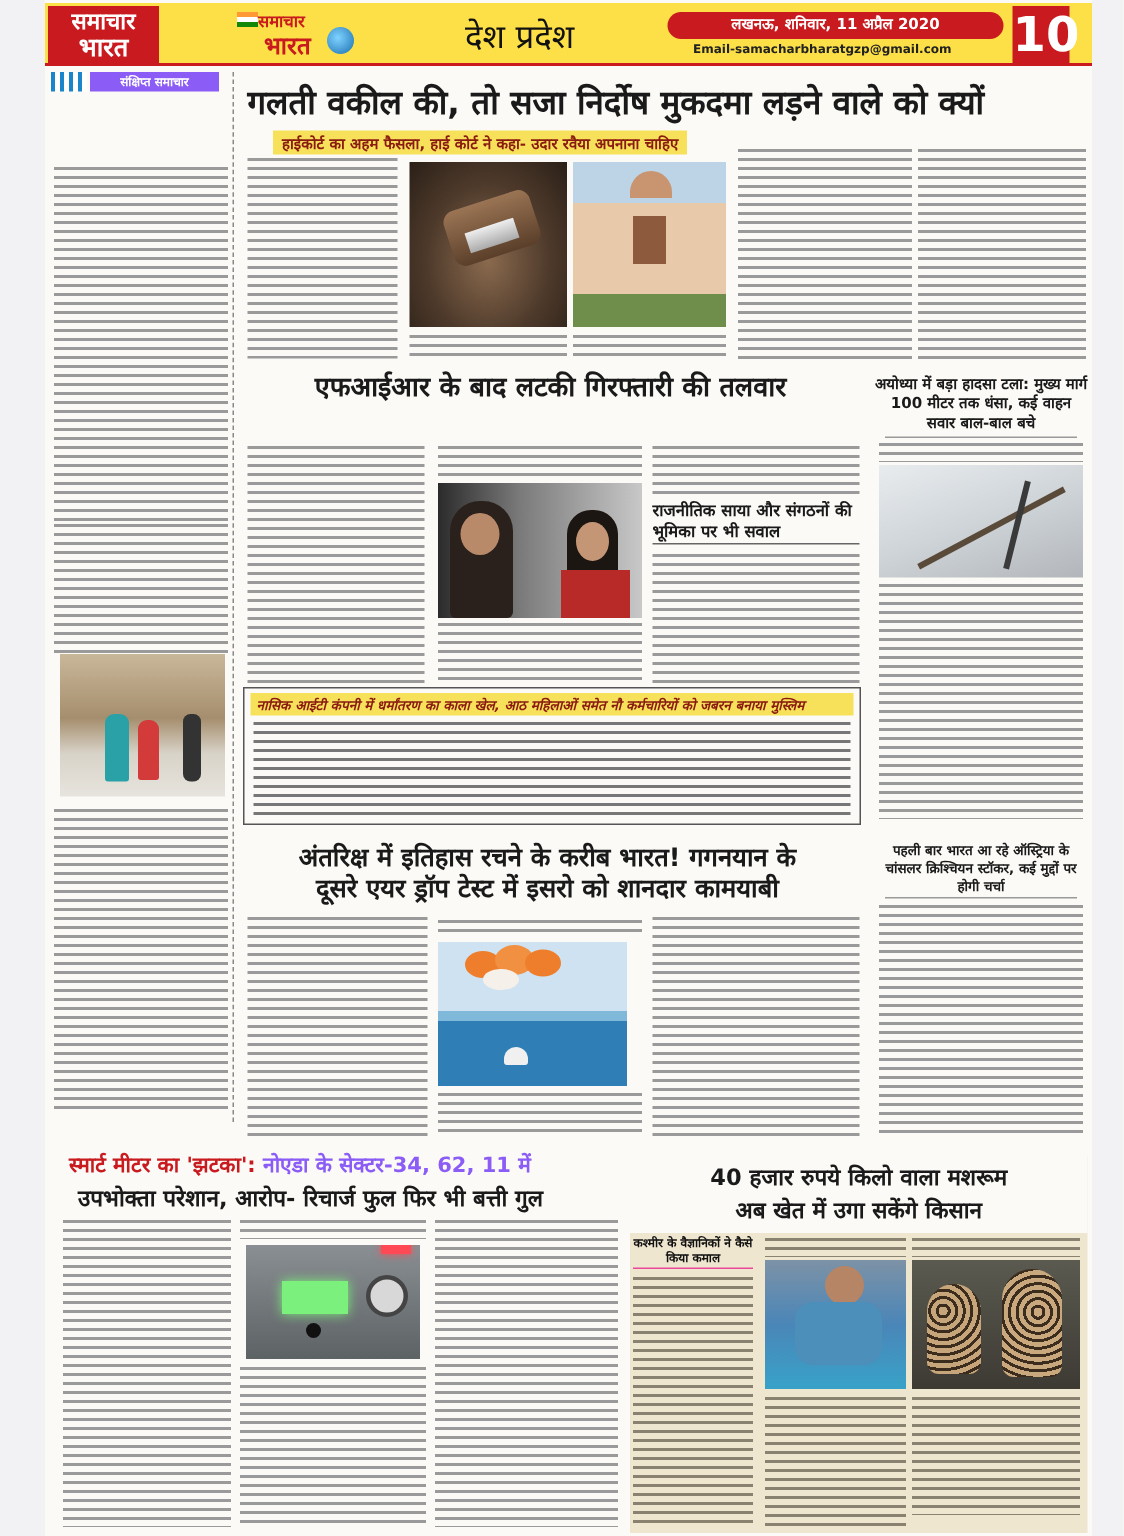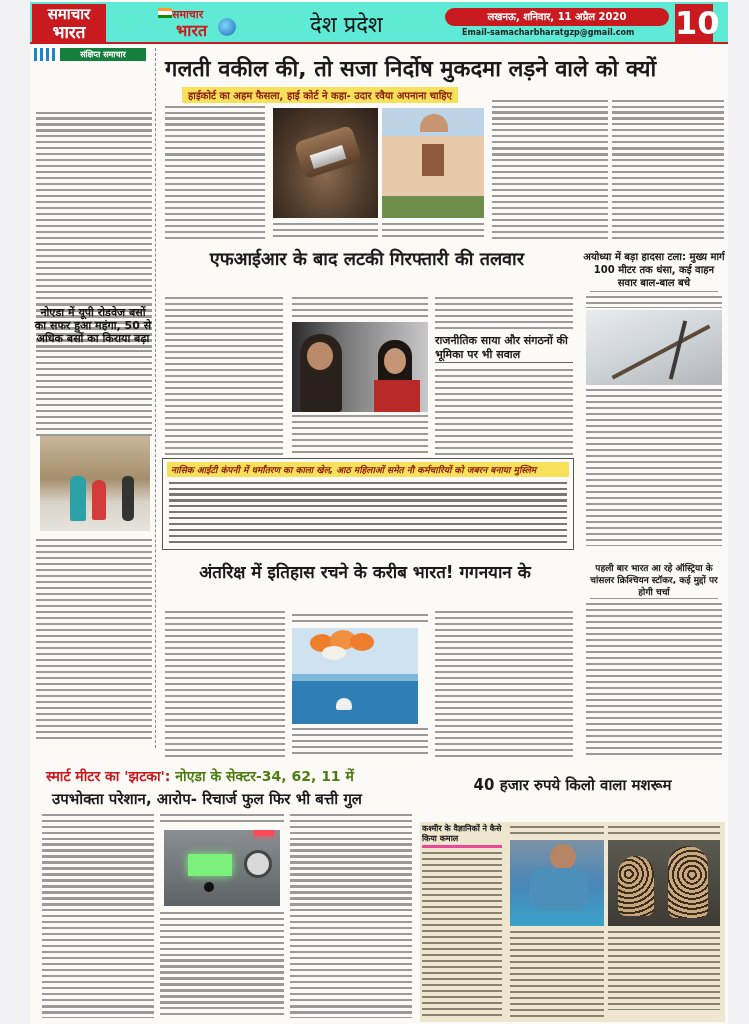--- a/index.html
+++ b/index.html
@@ -1,34 +1,34 @@
 <!DOCTYPE html>
 <html><head>
 <meta charset="utf-8">
 <style>
   * { box-sizing: border-box; margin: 0; padding: 0; }
   body { width: 749px; height: 1024px; background: #f2f2f4; font-family: "DejaVu Sans", sans-serif; position: relative; overflow: hidden; }
   .page { position: absolute; left: 30px; top: 0; width: 698px; height: 1024px; background: #fbfaf6; }
   
-  .mast { position: absolute; left: 0; top: 2px; width: 698px; height: 42px; background: #5eead4; border-bottom: 2px solid #c81a1f; }
+  .mast { position: absolute; left: 0; top: 2px; width: 698px; height: 42px; background: #fde047; border-bottom: 2px solid #c81a1f; }
   .mast-logo { position: absolute; left: 2px; top: 2px; width: 74px; height: 38px; background: #c81a1f; color: #fff; font-weight: bold; font-size: 15px; line-height: 18px; text-align: center; padding-top: 1px; }
   .mast-brand { position: absolute; left: 128px; top: 4px; width: 82px; height: 34px; }
   .mast-brand .b1 { position: absolute; left: 14px; top: 0; font-size: 11px; font-weight: bold; color: #c81a1f; }
   .mast-brand .b2 { position: absolute; left: 18px; top: 13px; font-size: 16px; font-weight: bold; color: #c81a1f; }
   .mast-brand .flag { position: absolute; left: 0; top: 2px; width: 14px; height: 10px; background: linear-gradient(#ff9933 33%, #fff 33% 66%, #138808 66%); }
   .mast-brand .globe { position: absolute; left: 60px; top: 12px; width: 18px; height: 18px; border-radius: 50%; background: radial-gradient(circle at 40% 40%, #7fd3ff, #1b6fb0); }
   .mast-section { position: absolute; left: 280px; top: 6px; font-size: 22px; font-weight: normal; color: #111; }
   .mast-date { position: absolute; left: 415px; top: 6px; width: 224px; height: 18px; background: #c81a1f; color: #fff; font-size: 10px; font-weight: bold; border-radius: 9px; text-align: center; line-height: 18px; }
   .mast-email { position: absolute; left: 432px; top: 26px; font-size: 8px; font-weight: bold; color: #222; }
   .mast-num { position: absolute; left: 645px; top: 2px; width: 38px; height: 38px; background: #c81a1f; color: #fff; font-size: 32px; font-weight: bold; text-align: right; line-height: 38px; }
   
   .leftcol { position: absolute; left: 2px; top: 48px; width: 124px; height: 700px; border-right: 1px dashed #888; }
   .tag { position: absolute; left: 2px; top: 0; width: 112px; height: 13px; }
   .tag .bars { position: absolute; left: 0; top: 0; width: 24px; height: 13px; background: repeating-linear-gradient(90deg, #1a85c8 0 3px, #fff 3px 6px); }
-  .tag .lbl { position: absolute; left: 26px; top: 0; width: 86px; height: 13px; background: #15803d; color: #fff; font-size: 8px; font-weight: bold; text-align: center; line-height: 13px; }
+  .tag .lbl { position: absolute; left: 26px; top: 0; width: 86px; height: 13px; background: #8b5cf6; color: #fff; font-size: 8px; font-weight: bold; text-align: center; line-height: 13px; }
   .l-head { font-size: 11px; font-weight: bold; color: #111; text-align: center; line-height: 13px; }
   .body-text { font-size: 5px; line-height: 6.2px; color: #333; text-align: justify; }
   .lines { background: repeating-linear-gradient(#fbfaf6 0 1.5px, #9a9a9a 1.5px 3.5px, #fbfaf6 3.5px 6px); }
   .lines-dark { background: repeating-linear-gradient(#fbfaf6 0 1.5px, #777 1.5px 3.5px, #fbfaf6 3.5px 6px); }
   .pos { position: absolute; }
   .h-main { font-size: 24px; font-weight: bold; color: #1a1a1a; white-space: nowrap; }
   .yellow-bar { background: #f8e15a; color: #8a1b10; font-weight: bold; font-size: 11px; padding: 1px 6px; white-space: nowrap; }
   .img { position: absolute; overflow: hidden; }
   .h2 { font-weight: bold; color: #1a1a1a; text-align: center; }
   .rule { position: absolute; height: 1px; background: #999; }
@@ -58,21 +58,20 @@
   </div>
 
   <div class="leftcol">
     <div class="tag">
       <div class="bars"></div>
       <div class="lbl">संक्षिप्त समाचार</div>
     </div>
     <div class="pos lines" style="left:4px; top:62px; width:116px; height:240px;">
       <span class="body-text" style="color:transparent;display:block;height:100%;overflow:hidden;">भोपाल। इंदौर का प्रतिनिधित्व कर रहे करण धनेलिया को प्रिस्टीजियो हॉस्पिटैलिटी के वर्ल्ड क्लास फाइनल्स (भारत, नेपाल और श्रीलंका) के 12वें संस्करण में बारटेंडर ऑफ द ईयर 2026 चुना गया है। भारत की सबसे प्रतिष्ठित बारटेंडिंग प्रतियोगिताओं में से एक यह मुकाबला 27 और 28 मार्च को गुरुग्राम के ले मेरिडियन में आयोजित हुआ।</span>
     </div>
-    <div class="pos l-head" style="left:2px; top:258px; width:118px;">नोएडा में यूपी रोडवेज बसों का सफर हुआ महंगा, 50 से अधिक बसों का किराया बढ़ा</div>
     <div class="pos lines" style="left:4px; top:300px; width:116px; height:90px;">
       <span class="body-text" style="color:transparent;display:block;height:100%;overflow:hidden;">नोएडा, एजेंसी। उत्तर प्रदेश में टोल टैक्स की दरें बढ़ने के कारण नोएडा और ग्रेटर नोएडा डिपो से चलने वाली रोडवेज बसों का किराया बढ़ गया है। 50 से अधिक बसों का किराया बढ़ा दिया गया है।</span>
     </div>
     <div class="img" style="left:8px; top:388px; width:110px; height:95px; background: linear-gradient(180deg,#c9b79a 0%, #a58e6d 45%, #d8d3c8 70%, #e7e4de 100%);">
       <div style="position:absolute;left:30px;top:40px;width:16px;height:45px;background:#2aa1a6;border-radius:6px 6px 2px 2px;"></div>
       <div style="position:absolute;left:52px;top:44px;width:14px;height:40px;background:#d33a3a;border-radius:6px 6px 2px 2px;"></div>
       <div style="position:absolute;left:82px;top:40px;width:12px;height:45px;background:#333;border-radius:5px;"></div>
     </div>
     <div class="pos lines" style="left:4px; top:490px; width:116px; height:205px;"></div>
   </div>
@@ -130,20 +129,21 @@
   <div class="box" style="left:132px; top:458px; width:412px; height:92px;">
     <div class="pos" style="left:4px; top:3px; width:402px; height:15px; background:#f8e15a;"></div>
     <div class="pos" style="left:8px; top:4px; font-size:9px; font-style:italic; font-weight:bold; color:#8a1b10; white-space:nowrap;">नासिक आईटी कंपनी में धर्मांतरण का काला खेल, आठ महिलाओं समेत नौ कर्मचारियों को जबरन बनाया मुस्लिम</div>
     <div class="pos lines-dark" style="left:6px; top:21px; width:398px; height:66px;">
       <span style="color:transparent;font-size:4px;display:block;height:100%;overflow:hidden;">मुंबई, एजेंसी। नासिक स्थित एक आईटी कंपनी में धर्मांतरण और यौन शोषण से जुड़ा गंभीर मामला सामने आया है।</span>
     </div>
   </div>
 
   <div class="pos h2" style="left:130px; top:562px; width:410px; font-size:17px; line-height:21px;">
     <div>अंतरिक्ष में इतिहास रचने के करीब भारत! गगनयान के</div>
+    <div>दूसरे एयर ड्रॉप टेस्ट में इसरो को शानदार कामयाबी</div>
   </div>
   <div class="pos lines" style="left:135px; top:610px; width:120px; height:150px;">
     <span style="color:transparent;font-size:4px;display:block;height:100%;overflow:hidden;">बेंगलुरु, एजेंसी। भारतीय अंतरिक्ष अनुसंधान संगठन (इसरो) ने गगनयान मिशन के दूसरे इंटीग्रेटेड एयर ड्रॉप टेस्ट को सफलतापूर्वक पूरा किया।</span>
   </div>
   <div class="pos lines" style="left:262px; top:612px; width:136px; height:12px;"></div>
   <div class="img" style="left:262px; top:628px; width:126px; height:96px; background: linear-gradient(#cfe2f1 0 48%, #7fb8d9 48% 55%, #2f7eb6 55% 100%);">
     <div style="position:absolute;left:18px;top:6px;width:24px;height:18px;background:#ee7e2c;border-radius:50%;"></div>
     <div style="position:absolute;left:38px;top:2px;width:26px;height:20px;background:#f09040;border-radius:50%;"></div>
     <div style="position:absolute;left:58px;top:5px;width:24px;height:18px;background:#ee7e2c;border-radius:50%;"></div>
     <div style="position:absolute;left:30px;top:18px;width:24px;height:14px;background:#f5f0ea;border-radius:50%;"></div>
@@ -155,21 +155,21 @@
   <div class="pos lines" style="left:405px; top:610px; width:138px; height:150px;"></div>
 
   <div class="pos h2" style="left:553px; top:562px; width:142px; font-size:9px; line-height:12px;">पहली बार भारत आ रहे ऑस्ट्रिया के चांसलर क्रिश्चियन स्टॉकर, कई मुद्दों पर होगी चर्चा</div>
   <div class="rule" style="left:560px; top:598px; width:128px;"></div>
   <div class="pos lines" style="left:556px; top:602px; width:136px; height:156px;">
     <span style="color:transparent;font-size:4px;display:block;height:100%;overflow:hidden;">वियना, एजेंसी। वैश्विक ऊर्जा संकट के बीच ऑस्ट्रिया के चांसलर क्रिश्चियन स्टॉकर अगले सप्ताह भारत आ रहे हैं।</span>
   </div>
 
   <div class="pos" style="left:16px; top:766px; font-size:14px; font-weight:bold; white-space:nowrap;">
     <span class="red">स्मार्ट मीटर का 'झटका':</span>
-    <span style="color:#4d7c0f;">नोएडा के सेक्टर-34, 62, 11 में</span>
+    <span style="color:#8b5cf6;">नोएडा के सेक्टर-34, 62, 11 में</span>
   </div>
   <div class="pos" style="left:22px; top:788px; font-size:15px; font-weight:bold; color:#1a1a1a; white-space:nowrap;">उपभोक्ता परेशान, आरोप- रिचार्ज फुल फिर भी बत्ती गुल</div>
   <div class="pos lines" style="left:12px; top:812px; width:112px; height:206px;">
     <span style="color:transparent;font-size:4px;display:block;height:100%;overflow:hidden;">नोएडा, एजेंसी। बिजली विभाग का स्मार्ट मीटर उपभोक्ताओं के लिए जी का जंजाल बनता जा रहा है।</span>
   </div>
   <div class="pos lines" style="left:130px; top:812px; width:124px; height:14px;"></div>
   <div class="img" style="left:134px; top:830px; width:116px; height:76px; background: linear-gradient(#8a8f93, #5d6265);">
     <div style="position:absolute;left:24px;top:24px;width:44px;height:22px;background:#7cf07c;box-shadow:0 0 8px #7cf07c;"></div>
     <div style="position:absolute;left:80px;top:20px;width:28px;height:28px;background:#d8d8d8;border-radius:50%;border:3px solid #444;"></div>
     <div style="position:absolute;left:40px;top:52px;width:10px;height:10px;background:#111;border-radius:50%;"></div>
@@ -177,22 +177,23 @@
   </div>
   <div class="pos lines" style="left:130px; top:910px; width:124px; height:108px;">
     <span style="color:transparent;font-size:4px;display:block;height:100%;overflow:hidden;">कुछ समय पहले बहुत लोगों ने एक-एक करके बताया कि मीटर रीडिंग होने के बाद भी बिजली कट जाती है।</span>
   </div>
   <div class="pos lines" style="left:260px; top:812px; width:122px; height:206px;"></div>
 
   <div class="pos" style="left:390px; top:770px; width:305px; height:252px; background:#efe6cf;">
     <div class="pos" style="left:0; top:0; width:305px; height:52px; background:#fbfaf6;"></div>
     <div class="pos h2" style="left:0; top:4px; width:305px; font-size:15px; line-height:22px;">
       <div>40 हजार रुपये किलो वाला मशरूम</div>
-    </div>
-    <div class="pos" style="left:2px; top:54px; width:80px; font-size:8px; font-weight:bold; line-height:10px; color:#111; border-bottom:3px solid #ec4899; padding-bottom:1px;">कश्मीर के वैज्ञानिकों ने कैसे किया कमाल</div>
+      <div>अब खेत में उगा सकेंगे किसान</div>
+    </div>
+    <div class="pos" style="left:2px; top:54px; width:80px; font-size:8px; font-weight:bold; line-height:10px; color:#111; border-bottom:1px solid #ec4899; padding-bottom:1px;text-align:center;">कश्मीर के वैज्ञानिकों ने कैसे किया कमाल</div>
     <div class="pos lines" style="left:2px; top:80px; width:80px; height:168px; background: repeating-linear-gradient(#efe6cf 0 1.5px, #8a8270 1.5px 3.5px, #efe6cf 3.5px 6px);">
       <span style="color:transparent;font-size:4px;display:block;height:100%;overflow:hidden;">कश्मीर, एजेंसी। कश्मीर के वैज्ञानिकों ने हाल ही में एक बड़ी कामयाबी हासिल की है, जिससे किसान 40 हजार रुपये प्रति किलो तक बिकने वाले मशरूम को अपने खेत में उगा सकेंगे।</span>
     </div>
     <div class="pos" style="left:90px; top:54px; width:94px; height:14px; background: repeating-linear-gradient(#efe6cf 0 1.5px, #8a8270 1.5px 3.5px, #efe6cf 3.5px 6px);"></div>
     <div class="img" style="left:90px; top:70px; width:94px; height:86px; background: linear-gradient(#7d92a6, #4a86b8 50%, #38a2c8);">
       <div style="position:absolute;left:40px;top:4px;width:26px;height:26px;background:#b58566;border-radius:50%;"></div>
       <div style="position:absolute;left:20px;top:28px;width:58px;height:42px;background:#4b8fba;border-radius:12px;"></div>
     </div>
     <div class="pos" style="left:90px; top:160px; width:94px; height:88px; background: repeating-linear-gradient(#efe6cf 0 1.5px, #8a8270 1.5px 3.5px, #efe6cf 3.5px 6px);"></div>
     <div class="pos" style="left:188px; top:54px; width:112px; height:14px; background: repeating-linear-gradient(#efe6cf 0 1.5px, #8a8270 1.5px 3.5px, #efe6cf 3.5px 6px);"></div>

